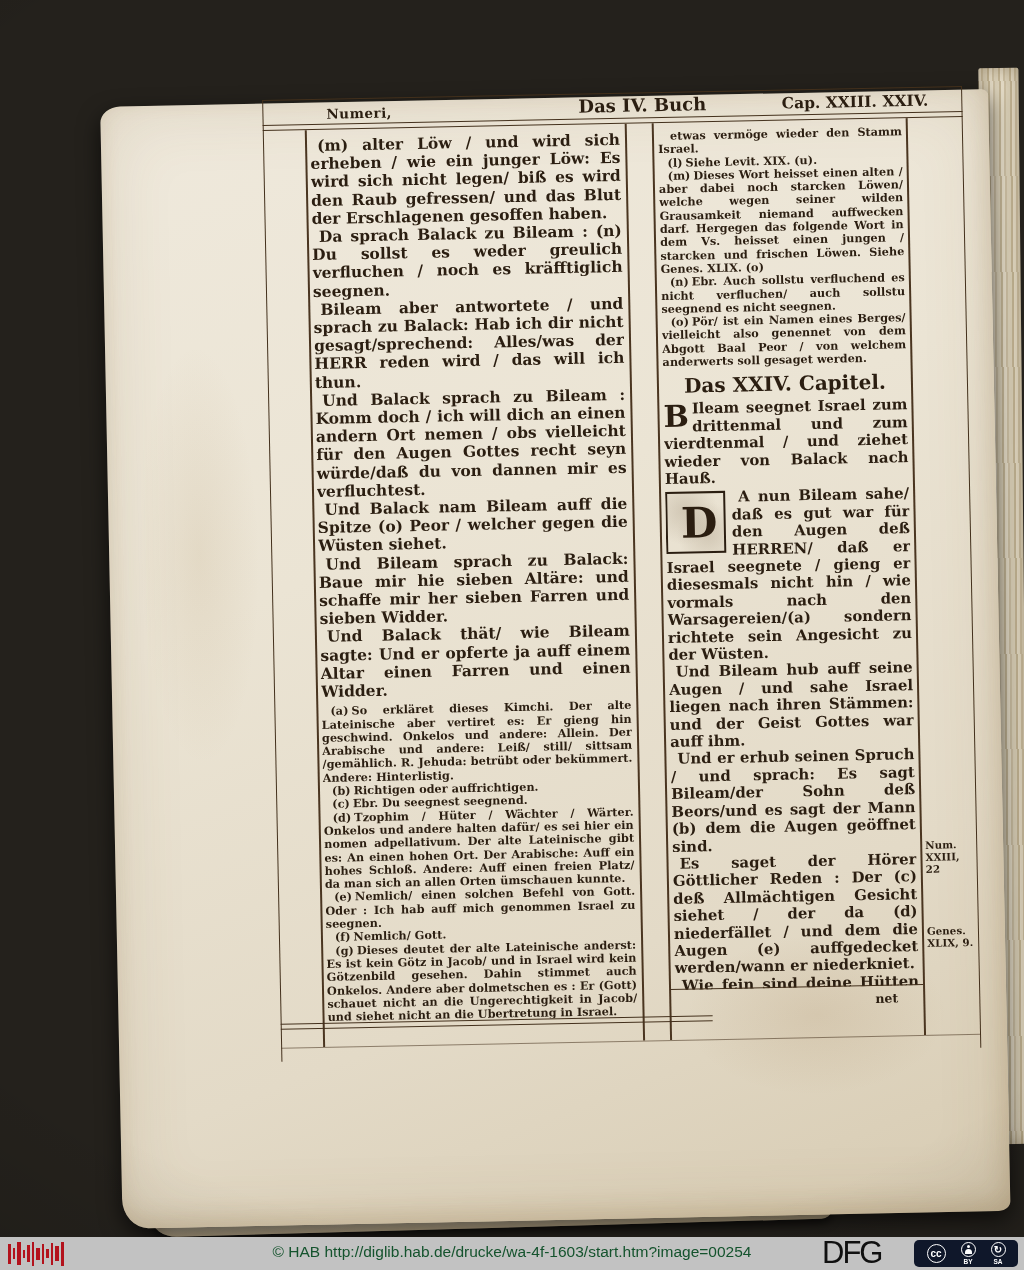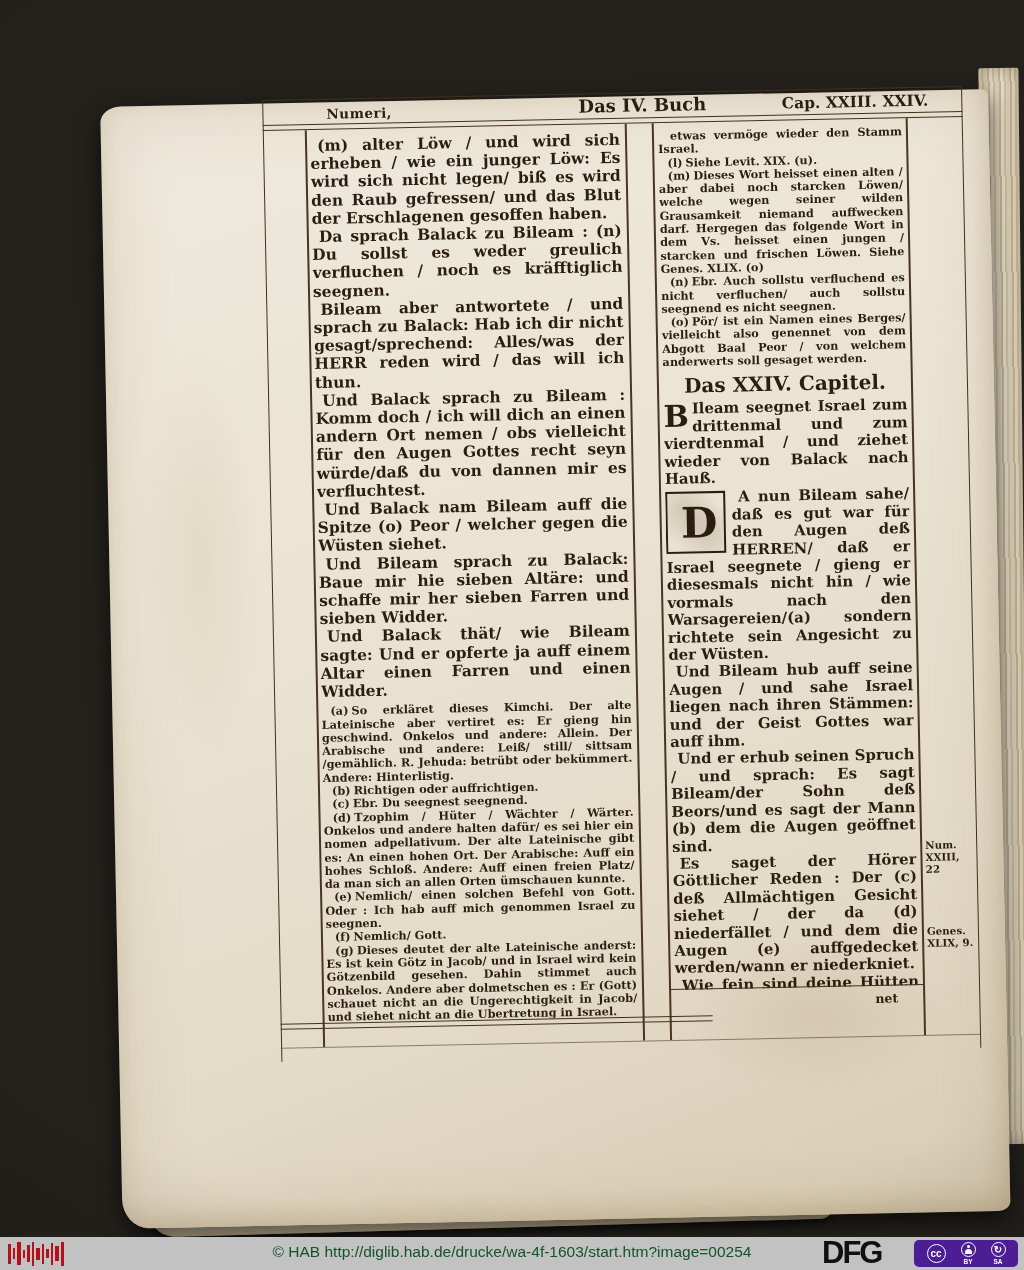--- a/index.html
+++ b/index.html
@@ -70,22 +70,22 @@
   .rule-leftend  { position:absolute; left:0;   top:924px; width:432px; }
   .rule-rightend { position:absolute; left:390px; top:897px; width:253px; height:0; border-top:1.5px solid #43301c; }
   .catchword { position:absolute; left:595px; top:903px; font-size:12.5px; font-weight:700; }
   .rule-long { position:absolute; left:0; top:948px; width:700px; height:0; border-top:1.2px solid rgba(67,48,28,0.55); }
 
   
   .footer { position:absolute; left:0; top:1237px; width:1024px; height:33px; background:#c2c2c2; z-index:20; }
   .barcode { position:absolute; left:8px; top:3px; height:27px; display:flex; align-items:center; }
   .barcode i { display:inline-block; background:#b3121c; margin-right:2px; }
   .attr { position:absolute; left:50%; top:6px; transform:translateX(-50%); font-size:15.5px; color:#14532d; white-space:nowrap; }
-  .dfg { position:absolute; left:822px; top:-2px; font-size:31px; font-weight:bold; letter-spacing:-2px; color:#101010; }
-  .cc-badge { position:absolute; left:914px; top:3px; width:104px; height:27px; background:#4c1d95; border-radius:5px;
+  .dfg { position:absolute; left:822px; top:-2px; font-size:31px; font-weight:normal; letter-spacing:-2px; color:#101010; }
+  .cc-badge { position:absolute; left:914px; top:3px; width:104px; height:27px; background:#0f172a; border-radius:5px;
     display:flex; align-items:center; justify-content:space-around; padding:0 5px; }
   .cc-item { display:flex; flex-direction:column; align-items:center; }
   .cc-circle { width:15px; height:15px; border:1.5px solid #fff; border-radius:50%; color:#fff;
     display:flex; align-items:center; justify-content:center; font-size:8px; font-weight:bold; line-height:1; }
   .cc-big { width:19px; height:19px; font-size:10px; }
   .cc-label { font-size:6.5px; color:#fff; font-weight:bold; line-height:7px; margin-top:1px; }
   .person { position:relative; width:9px; height:9px; }
   .person::before { content:""; position:absolute; left:3px; top:0; width:3.4px; height:3.4px; background:#fff; border-radius:50%; }
   .person::after { content:""; position:absolute; left:1px; top:4px; width:7px; height:5px; background:#fff; border-radius:3.5px 3.5px 0 0; }
   .sa-glyph { font-size:10px; transform:translateY(-0.5px); }

